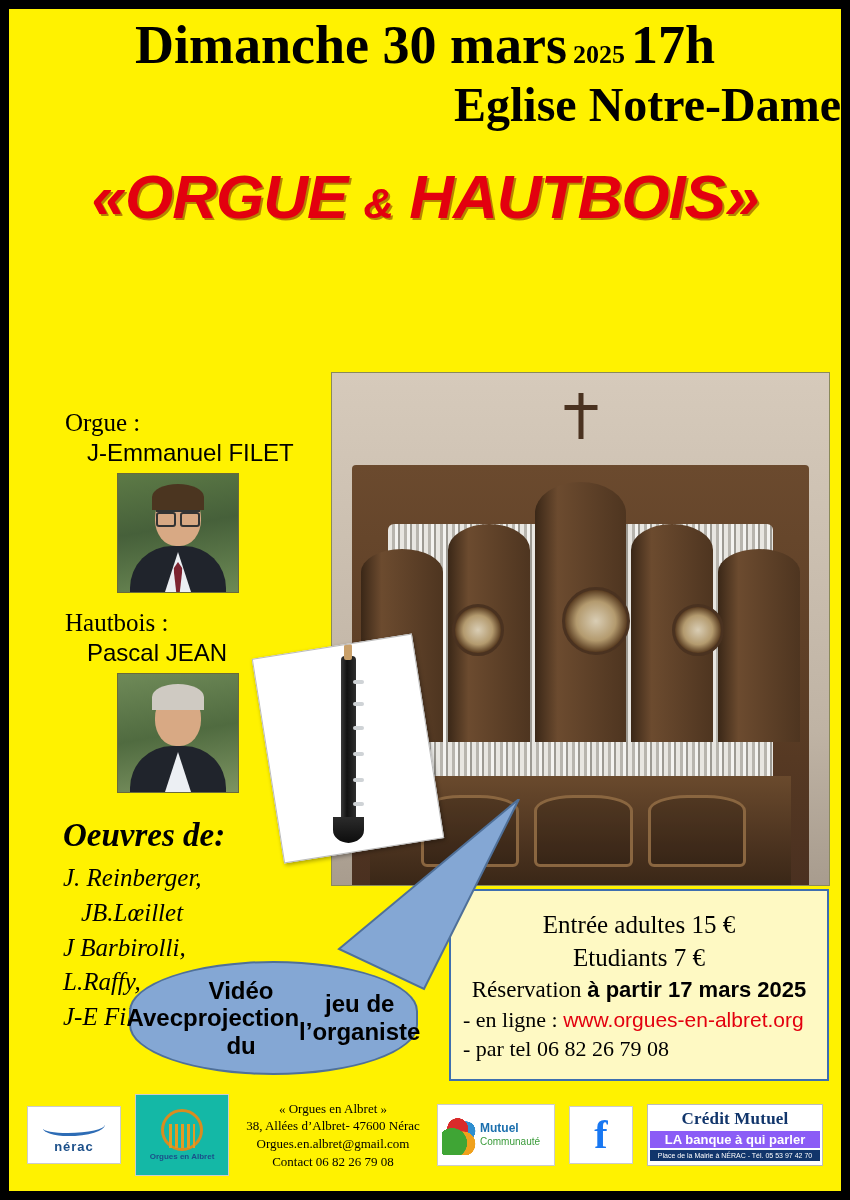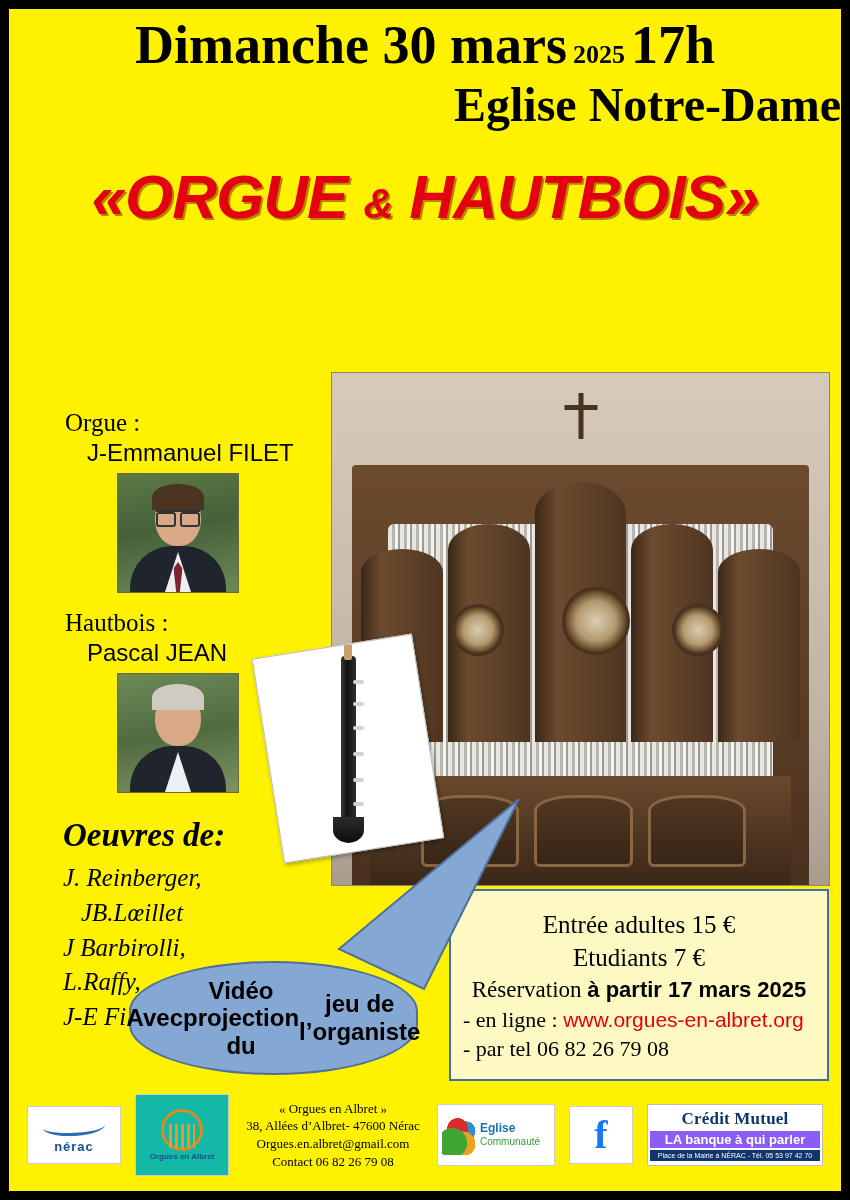--- a/index.html
+++ b/index.html
@@ -719,21 +719,21 @@
     <div class="assoc-text">
       <div>« Orgues en Albret »</div>
       <div>38, Allées d’Albret- 47600 Nérac</div>
       <div>Orgues.en.albret@gmail.com</div>
       <div>Contact 06 82 26 79 08</div>
     </div>
 
     <div class="logo-albret">
       <div class="leafs"></div>
       <div class="lbl">
-        <span>Eglise</span>
+        <span>Mutuel</span>
         <small>Communauté</small>
       </div>
     </div>
 
     <div class="logo-fb">
       <div class="fb-glyph">f</div>
     </div>
 
     <div class="logo-cm">
       <div class="cm-top">Crédit Mutuel</div>

